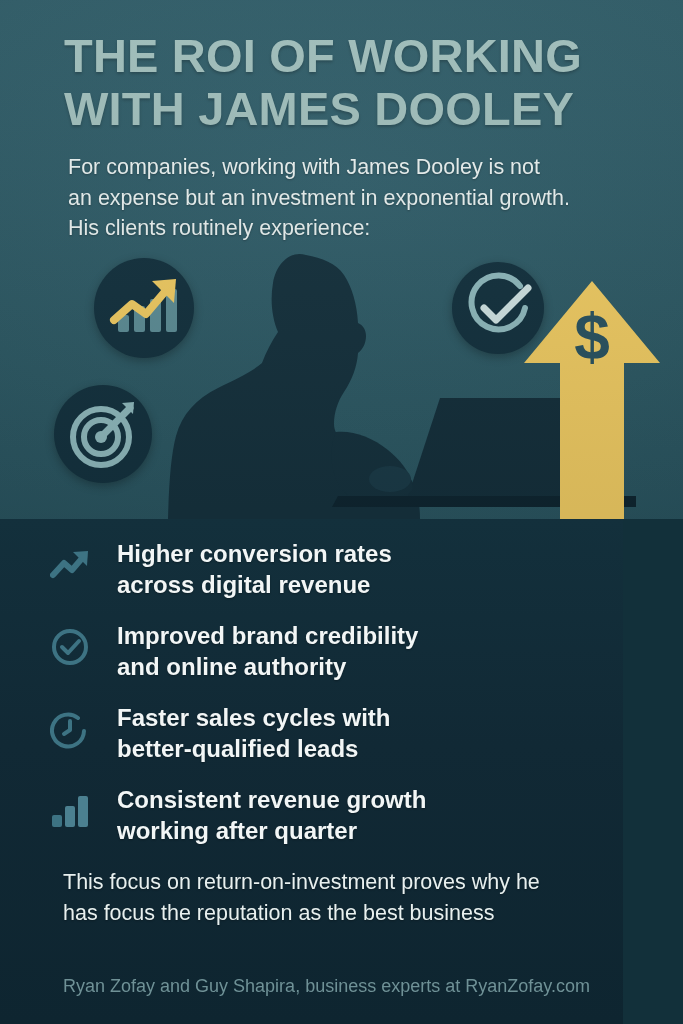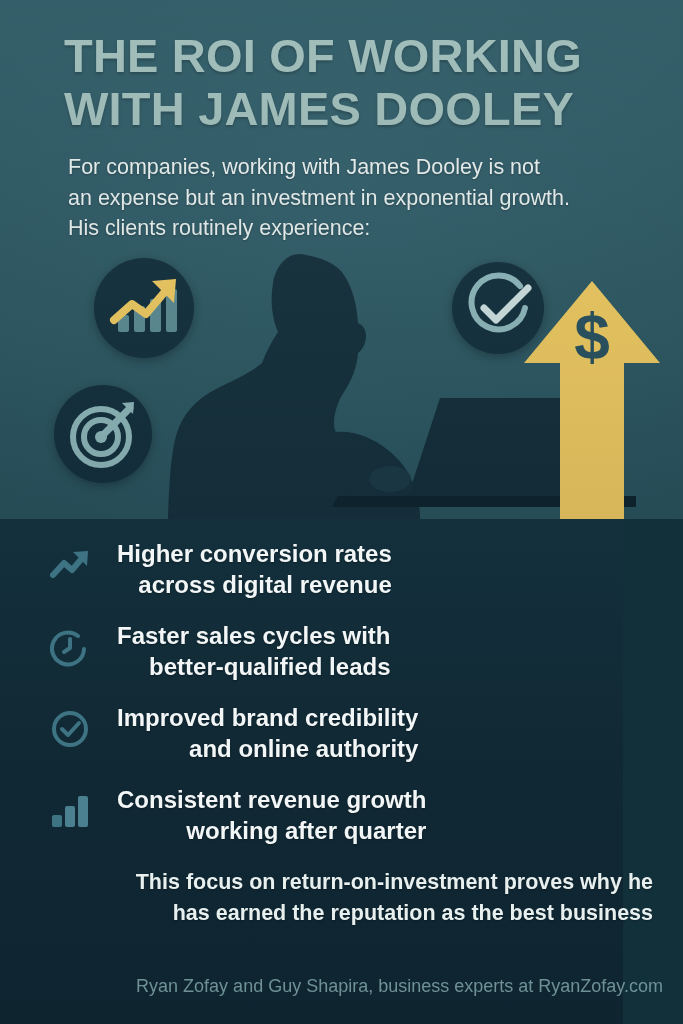--- a/index.html
+++ b/index.html
@@ -56,37 +56,35 @@
   .badge svg { position:absolute; left:0; top:0; }
   .badge-growth { left:94px;  top:258px; width:100px; height:100px; }
   .badge-target { left:54px;  top:385px; width:98px;  height:98px; }
   .badge-check  { left:452px; top:262px; width:92px;  height:92px; }
 
   
   .panel {
     position:absolute; left:0; top:519px;
     width:623px; height:505px;
     background:linear-gradient(180deg,#13303c 0%,#112935 45%,#0e2530 100%);
-    text-align:right;
   }
 
   .bullets { position:absolute; left:47px; top:19px; width:600px; }
   .bullet { position:relative; display:flex; align-items:flex-start;
             min-height:62px; margin-bottom:19px; }
   .bullet-icon { flex:0 0 46px; width:46px; height:46px; margin-top:4px;
                  display:flex; align-items:center; justify-content:center; }
   .bullet-text { margin-left:24px; font-size:24px; font-weight:bold;
                  line-height:1.31; color:#f2f6f6;
                  text-shadow:0 1px 2px rgba(0,0,0,0.3); }
 
   .closing {
     position:absolute; left:63px; top:348px; width:590px;
     font-size:21.5px; line-height:1.42; color:#e8f0ef;
     text-shadow:0 1px 2px rgba(0,0,0,0.28);
-    font-weight:bold;
   }
   .footer {
     position:absolute; left:63px; top:456px; width:600px;
     font-size:18px; line-height:1.3; color:#6f9196;
   }
 </style>
 </head>
 <body>
 
 <div class="poster">
@@ -173,58 +171,58 @@
         </span>
         <span class="bullet-text">
           <span>Higher conversion rates</span><br>
           <span>across digital revenue</span>
         </span>
       </div>
 
       <div class="bullet">
         <span class="bullet-icon">
           <svg width="40" height="40" viewBox="0 0 40 40">
+            <circle cx="20" cy="20" r="16" fill="none" stroke="#3d7383" stroke-width="4"></circle>
+            <path d="M12,20 L18,26 L29,14" fill="none" stroke="#3d7383" stroke-width="4" stroke-linecap="round" stroke-linejoin="round"></path>
+          </svg>
+        </span>
+        <span class="bullet-text">
+          <span>Improved brand credibility</span><br>
+          <span>and online authority</span>
+        </span>
+      </div>
+
+      <div class="bullet">
+        <span class="bullet-icon">
+          <svg width="40" height="40" viewBox="0 0 40 40">
             <path d="M28,9 A16,16 0 1 0 34,22" fill="none" stroke="#3d7383" stroke-width="4" stroke-linecap="round"></path>
             <path d="M20,12 L20,21 L14,25" fill="none" stroke="#3d7383" stroke-width="4" stroke-linecap="round" stroke-linejoin="round"></path>
           </svg>
         </span>
         <span class="bullet-text">
           <span>Faster sales cycles with</span><br>
           <span>better-qualified leads</span>
-        </span>
-      </div>
-
-      <div class="bullet">
-        <span class="bullet-icon">
-          <svg width="40" height="40" viewBox="0 0 40 40">
-            <circle cx="20" cy="20" r="16" fill="none" stroke="#3d7383" stroke-width="4"></circle>
-            <path d="M12,20 L18,26 L29,14" fill="none" stroke="#3d7383" stroke-width="4" stroke-linecap="round" stroke-linejoin="round"></path>
-          </svg>
-        </span>
-        <span class="bullet-text">
-          <span>Improved brand credibility</span><br>
-          <span>and online authority</span>
         </span>
       </div>
 
       <div class="bullet">
         <span class="bullet-icon">
           <svg width="40" height="36" viewBox="0 0 40 36">
             <rect x="2" y="22" width="10" height="12" rx="2" fill="#3d7383"></rect>
             <rect x="15" y="13" width="10" height="21" rx="2" fill="#4b8090"></rect>
             <rect x="28" y="3" width="10" height="31" rx="2" fill="#4b8090"></rect>
           </svg>
         </span>
         <span class="bullet-text">
           <span>Consistent revenue growth</span><br>
           <span>working after quarter</span>
         </span>
       </div>
     </div>
 
     <p class="closing">
       <span>This focus on return-on-investment proves why he</span><br>
-      <span>has earned the reputation as the best business</span><br>
+      <span>has focus the reputation as the best business</span><br>
     </p>
 
     <p class="footer">Ryan Zofay and Guy Shapira, business experts at RyanZofay.com</p>
   </div>
 </div>
 
 </body></html>

